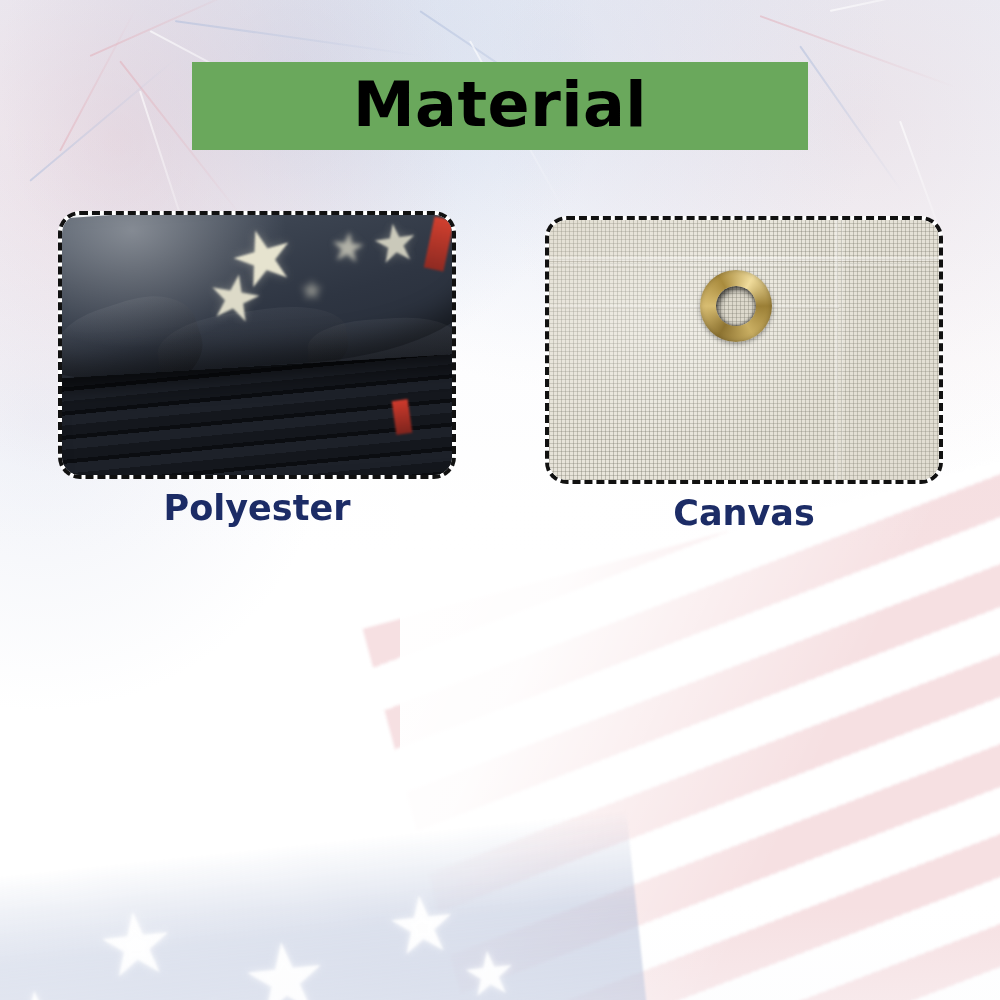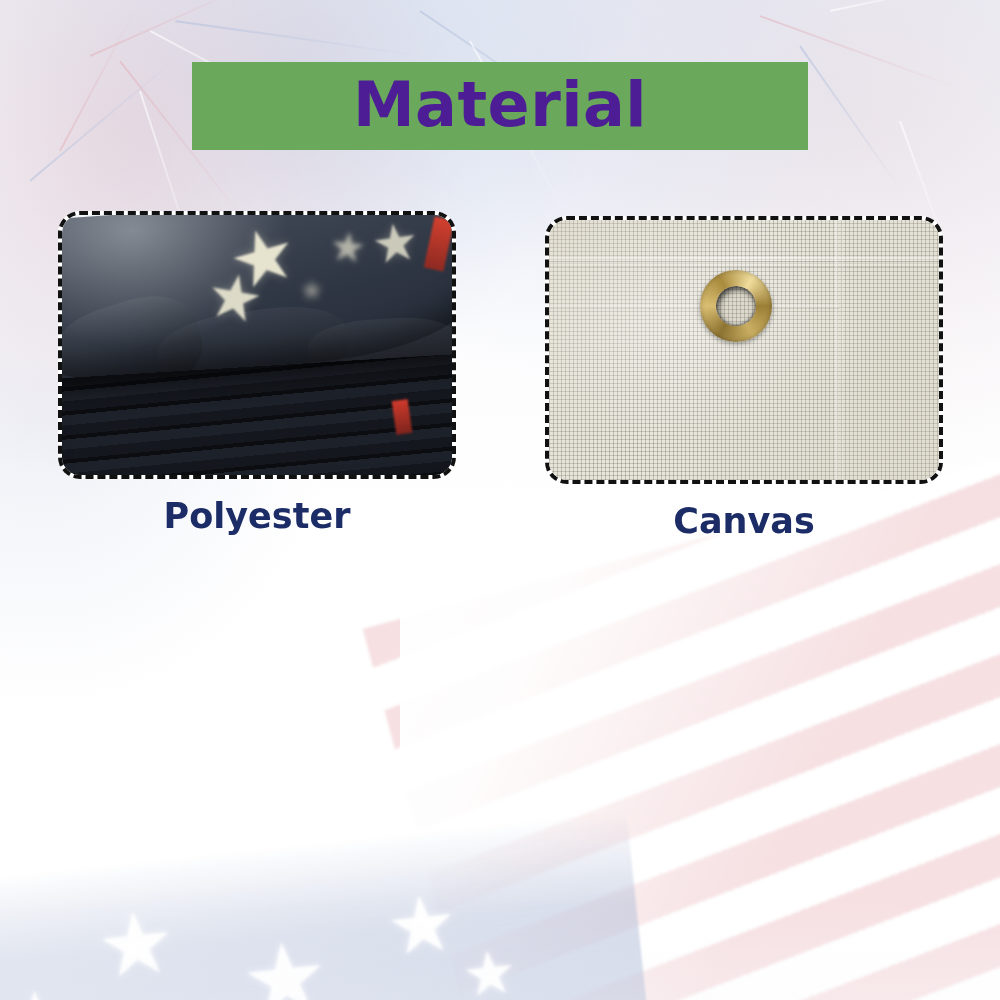--- a/index.html
+++ b/index.html
@@ -75,21 +75,21 @@
     background:linear-gradient(180deg, rgba(255,255,255,0) 0%, rgba(250,251,253,.35) 100%);
   }
 
   
   #banner{
     position:absolute;left:192px;top:62px;width:616px;height:88px;
     background:#6aa85c;
     display:flex;align-items:center;justify-content:center;
   }
   #banner-title{
-    color:#4c1d95;
+    color:#000000;
     font-family:"DejaVu Sans", sans-serif;
     font-weight:bold;
     font-size:62px;
     letter-spacing:.5px;
     line-height:1;
     margin-top:-2px;
     text-align:center;
   }
 
   
@@ -103,21 +103,21 @@
     box-sizing:border-box;
   }
   .photo-inner{position:absolute;inset:0;overflow:hidden;border-radius:18px;}
   .caption{
     text-align:center;
     color:#1c2c66;
     font-family:"DejaVu Sans", sans-serif;
     font-weight:bold;
     font-size:35px;
     line-height:1;
-    margin-top:20px;
+    margin-top:12px;
     white-space:nowrap;
   }
 
   
   #poly-photo{left:0;top:0;width:398px;height:268px;}
   .poly-bg{
     position:absolute;inset:0;
     background:
       linear-gradient(170deg, #f2f4f7 0%, #e6e9ee 5%, #cfd5dd 8%, #5d6573 12%, #3a4250 22%, #2b313d 40%, #23272f 60%, #181b21 80%, #101216 100%);
   }

